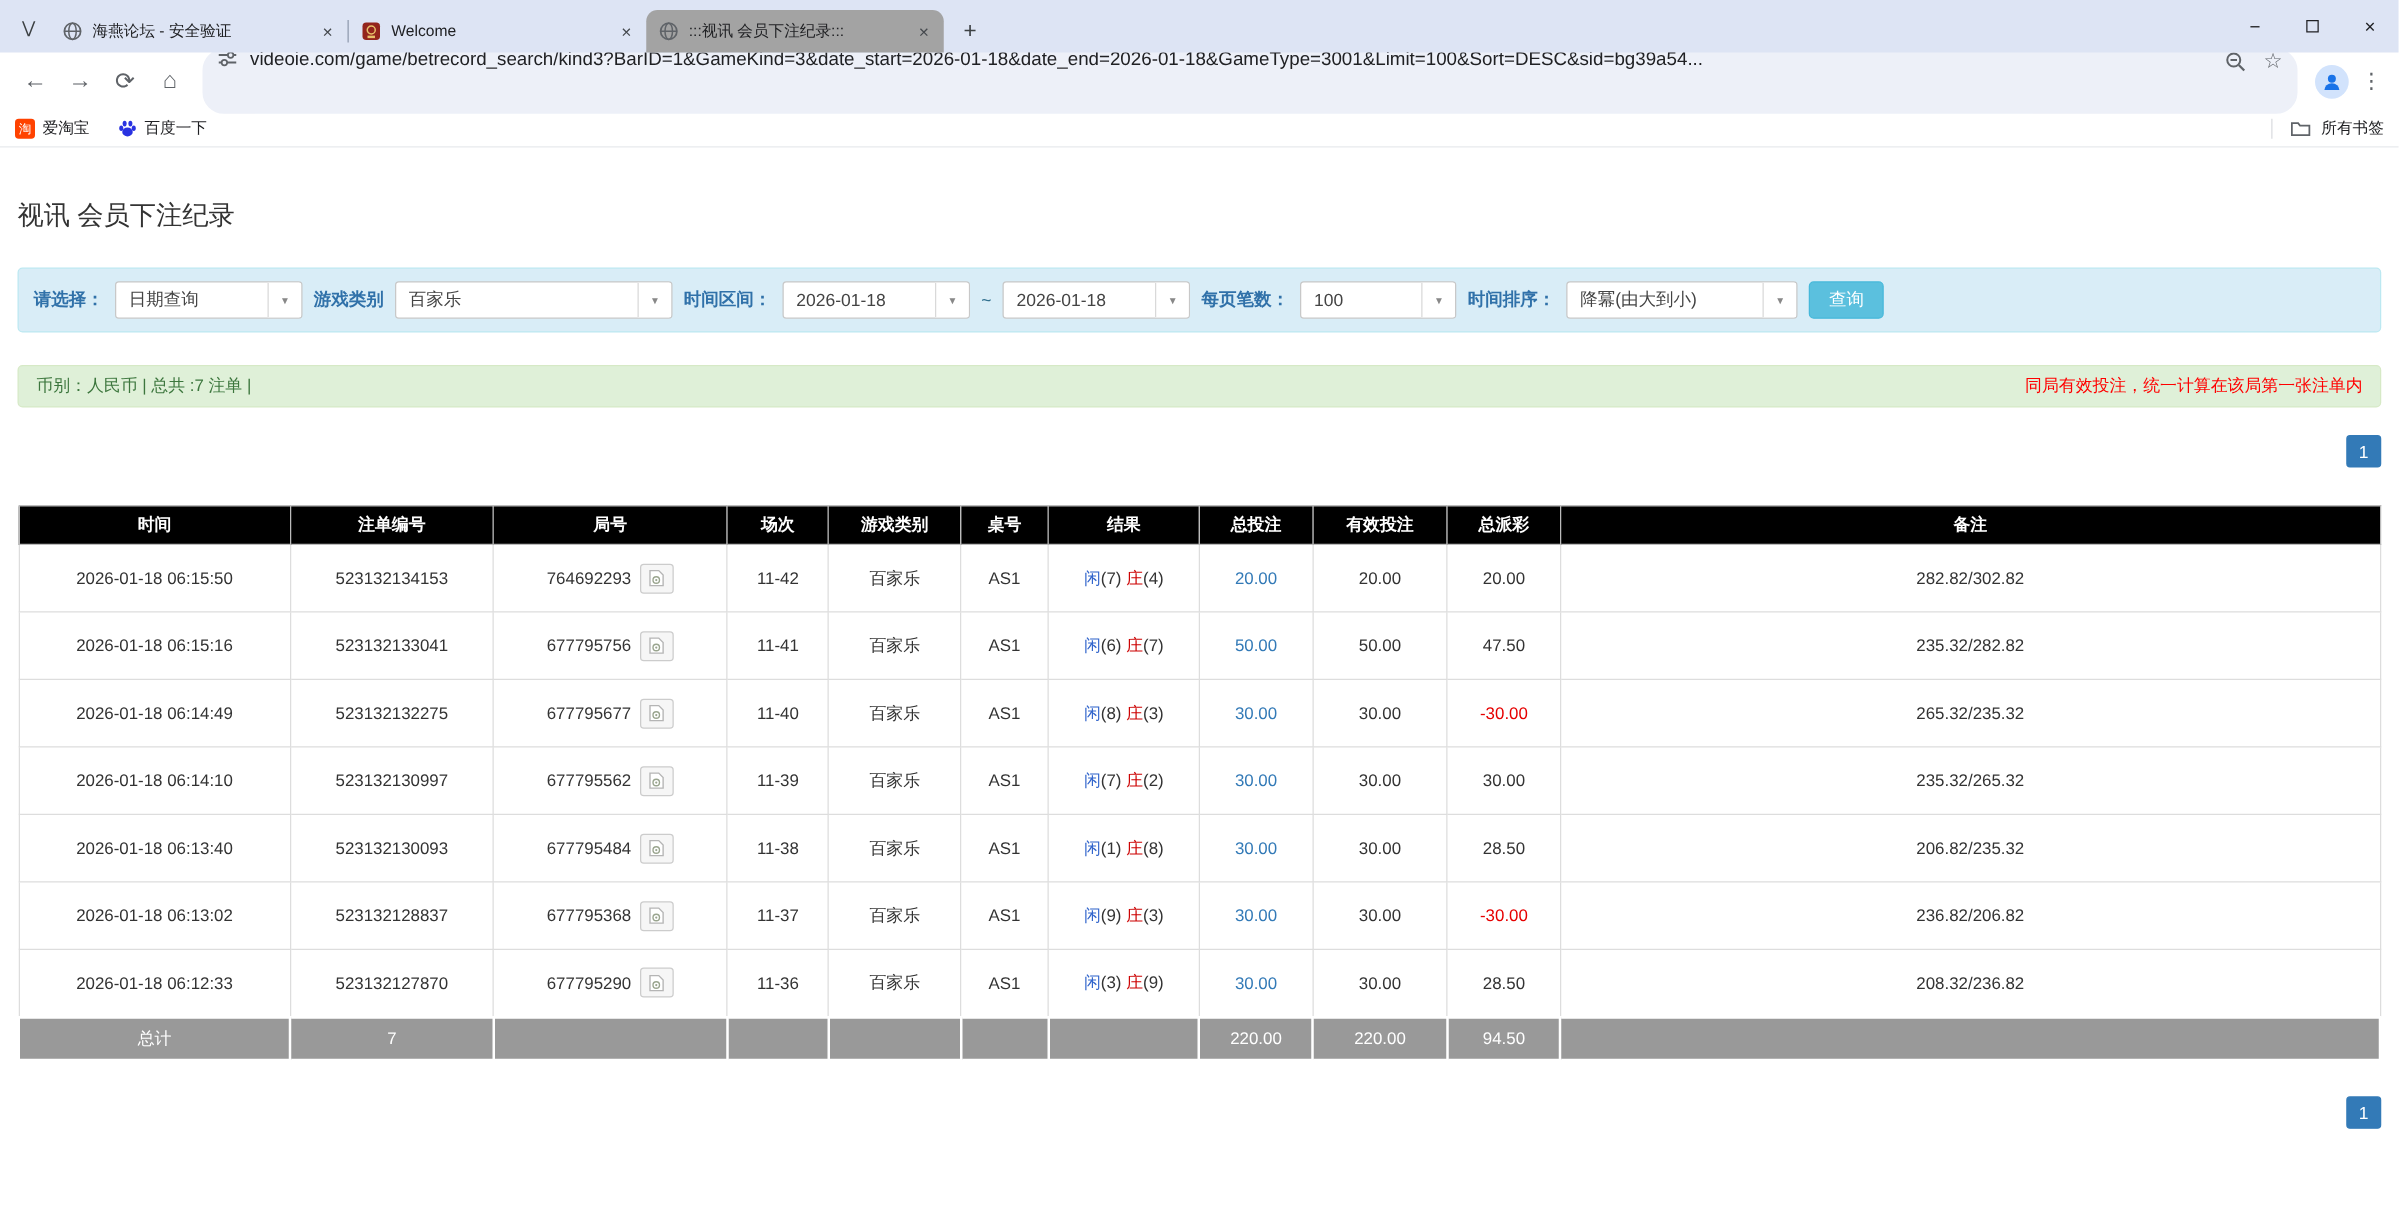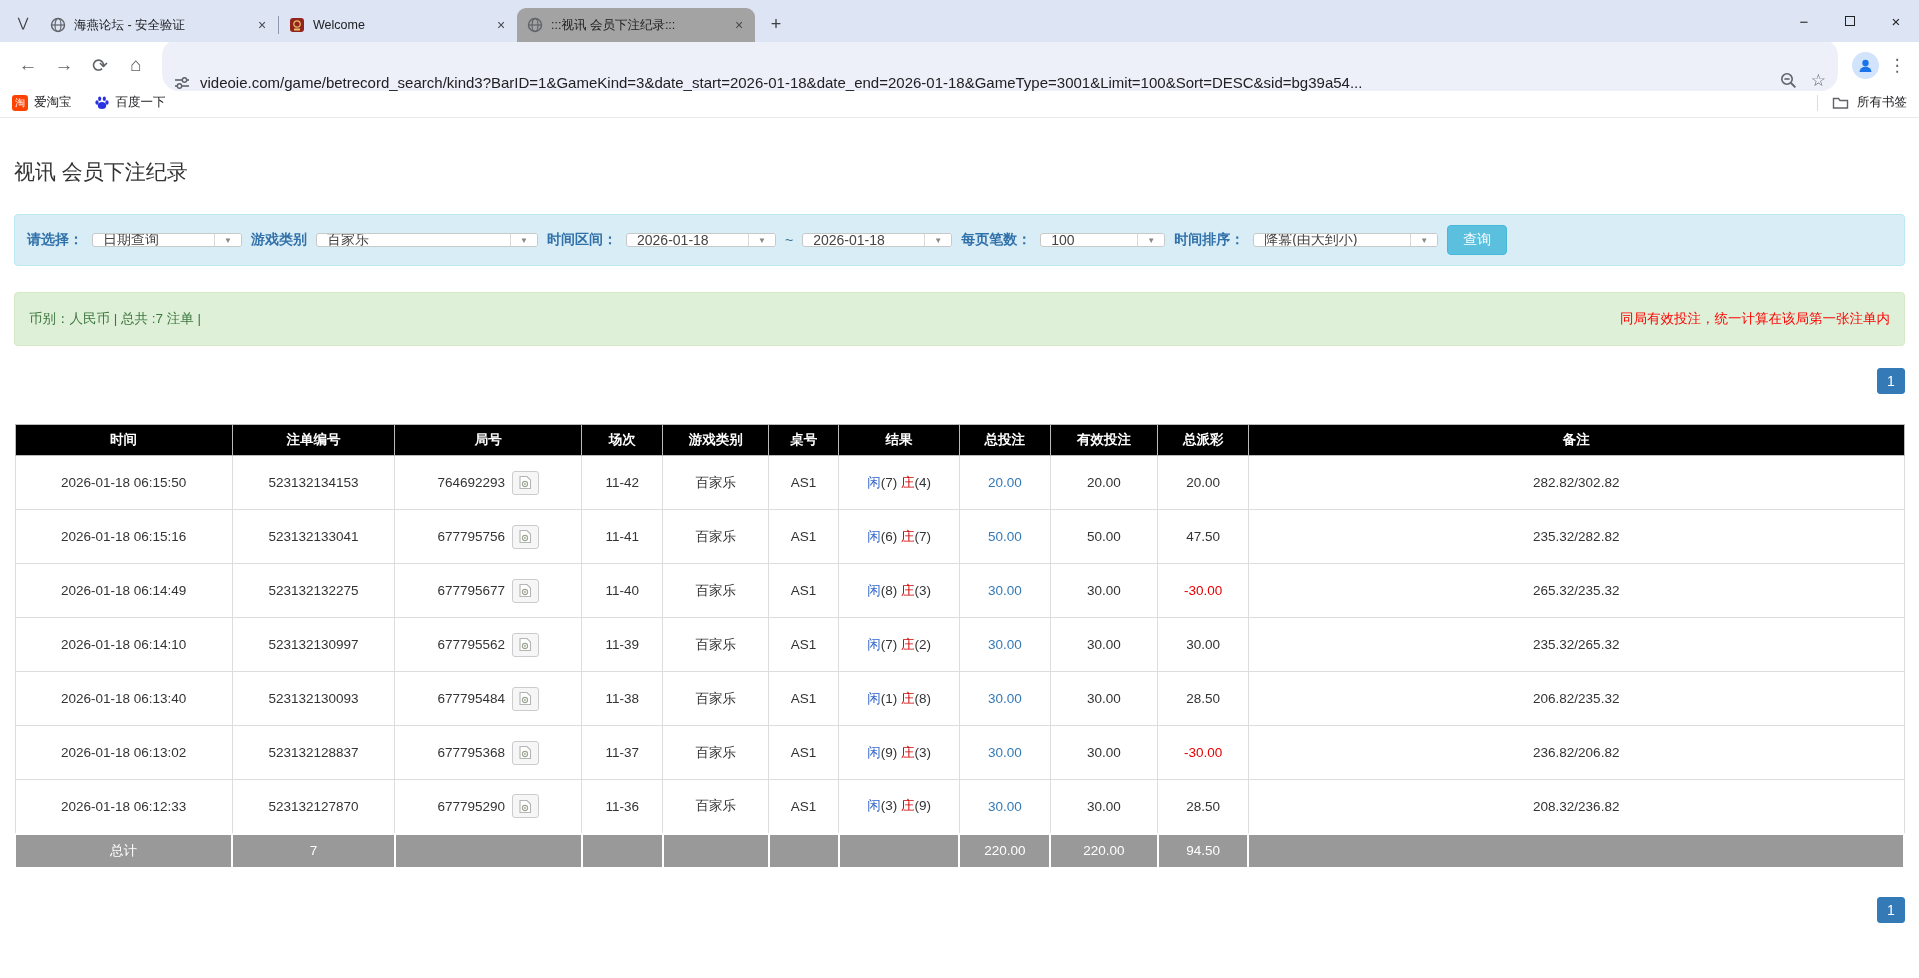--- a/index.html
+++ b/index.html
@@ -14,47 +14,47 @@
   .tab .tab-title { flex:1; white-space:nowrap; overflow:hidden; }
   .tab .tab-close { width:16px; height:16px; display:flex; align-items:center; justify-content:center; font-size:14px; color:#45494e; border-radius:50%; cursor:pointer; }
   .tab-divider { width:1px; height:18px; background:#8f99ad; margin-bottom:8px; }
   .newtab-btn { width:26px; height:26px; margin:0 0 5px 8px; display:flex; align-items:center; justify-content:center; font-size:18px; color:#3c4043; cursor:pointer; }
   .win-controls { position:absolute; right:0; top:0; height:42px; display:flex; align-items:center; }
   .win-btn { width:46px; height:42px; display:flex; align-items:center; justify-content:center; color:#202124; font-size:15px; cursor:pointer; }
   .win-btn .sq { width:10px; height:10px; border:1.2px solid #202124; display:inline-block; }
 
   .toolbar { height:46px; background:#fff; display:flex; align-items:center; padding:0 10px; }
   .nav-ico { width:30px; height:30px; display:flex; align-items:center; justify-content:center; font-size:19px; color:#5f6368; margin:0 3px; cursor:pointer; }
-  .omnibox { flex:1; height:52px; background:#edf0f8; border-radius:17px; display:flex; align-items:flex-end; padding:0 12px; margin:0 8px; min-width:0; }
+  .omnibox { flex:1; height:52px; background:#edf0f8; border-radius:17px; display:flex; align-items:flex-start; padding:0 12px; margin:0 8px; min-width:0; }
   .omnibox .site-ico { margin-right:10px; flex:0 0 auto; display:flex; }
   .url-text { font-size:15px; color:#202124; white-space:nowrap; overflow:hidden; flex:1; }
   .omni-right { display:flex; align-items:center; gap:14px; margin-left:10px; flex:0 0 auto; }
   .star { font-size:17px; color:#5f6368; cursor:pointer; }
   .avatar { width:27px; height:27px; border-radius:50%; background:#d2e3fc; display:flex; align-items:center; justify-content:center; margin:0 6px; cursor:pointer; }
   .menu-dots { font-size:17px; color:#5f6368; width:24px; text-align:center; cursor:pointer; }
 
   .bookmarks { height:30px; background:#fff; display:flex; align-items:center; padding:0 12px; font-size:12.5px; color:#202124; border-bottom:1px solid #e8eaed; }
   .bm-item { display:flex; align-items:center; gap:6px; margin-right:22px; cursor:pointer; }
   .bm-ico-tao { width:16px; height:16px; background:#ff4200; border-radius:3px; color:#fff; font-size:10px; display:flex; align-items:center; justify-content:center; }
   .bm-right { margin-left:auto; display:flex; align-items:center; gap:8px; }
   .bm-sep { width:1px; height:16px; background:#dadce0; margin-right:6px; }
 
   
   .content { padding:0 14px; }
   .page-title { font-size:21px; font-weight:400; color:#333; margin:40px 0 28px; }
 
   .filter-panel { background:#d9edf7; border:1px solid #bce8f1; border-radius:4px; height:52px; display:flex; align-items:center; padding:0 12px; gap:9px; }
   .f-label { color:#3071a9; font-weight:bold; font-size:14px; white-space:nowrap; }
-  .ui-select { display:flex; align-items:center; height:14px; background:#fff; border:1px solid #c8c8c8; border-radius:3px; overflow:hidden; cursor:pointer; }
+  .ui-select { display:flex; align-items:center; height:30px; background:#fff; border:1px solid #c8c8c8; border-radius:3px; overflow:hidden; cursor:pointer; }
   .ui-select .val { padding:0 10px; font-size:14px; color:#444; flex:1; white-space:nowrap; overflow:hidden; }
   .ui-select .caret { width:27px; align-self:stretch; border-left:1px solid #d9d9d9; display:flex; align-items:center; justify-content:center; color:#888; font-size:8px; background:#fff; }
   .tilde { color:#31708f; font-size:14px; }
   .search-btn { background:#5bc0de; border:1px solid #46b8da; color:#fff; border-radius:4px; height:30px; padding:0 15px; font-size:14px; cursor:pointer; }
 
-  .info-bar { background:#dff0d8; border:1px solid #d6e9c6; border-radius:4px; height:54px; margin-top:26px; display:flex; align-items:center; justify-content:space-between; padding:0 14px; font-size:13.5px; }
+  .info-bar { background:#dff0d8; border:1px solid #d6e9c6; border-radius:4px; height:34px; margin-top:26px; display:flex; align-items:center; justify-content:space-between; padding:0 14px; font-size:13.5px; }
   .info-left { color:#3c763d; }
   .info-notice { color:#ff0000; }
 
   .pager-row { display:flex; justify-content:flex-end; margin:22px 0 30px; }
   .pager-row.bottom { margin:28px 0 0; }
   .page-btn { min-width:28px; height:26px; background:#337ab7; border:1px solid #337ab7; color:#fff; border-radius:3px; display:flex; align-items:center; justify-content:center; font-size:14px; cursor:pointer; }
 
   table.bet { width:100%; border-collapse:collapse; font-size:13.5px; color:#333; table-layout:fixed; }
   table.bet th { background:#000; color:#fff; height:31px; font-weight:bold; border:1px solid #bbb; font-size:13.5px; }
   table.bet td { height:54px; text-align:center; border:1px solid #ddd; background:#fff; }

